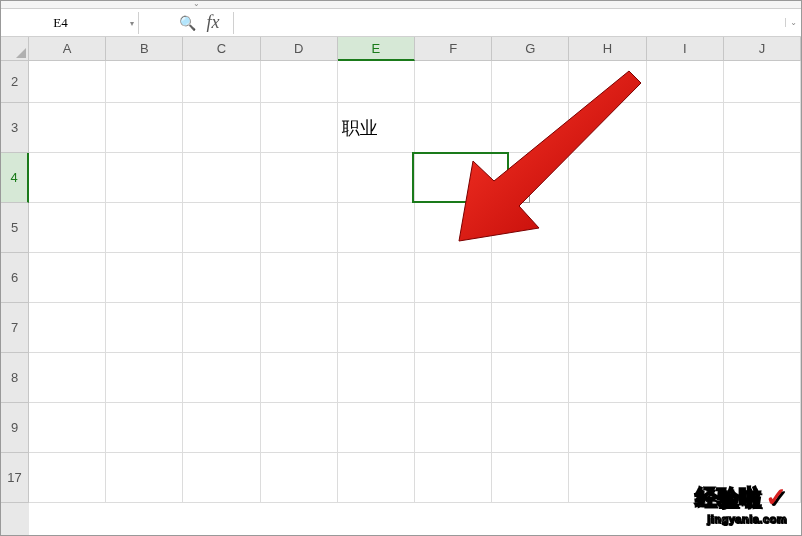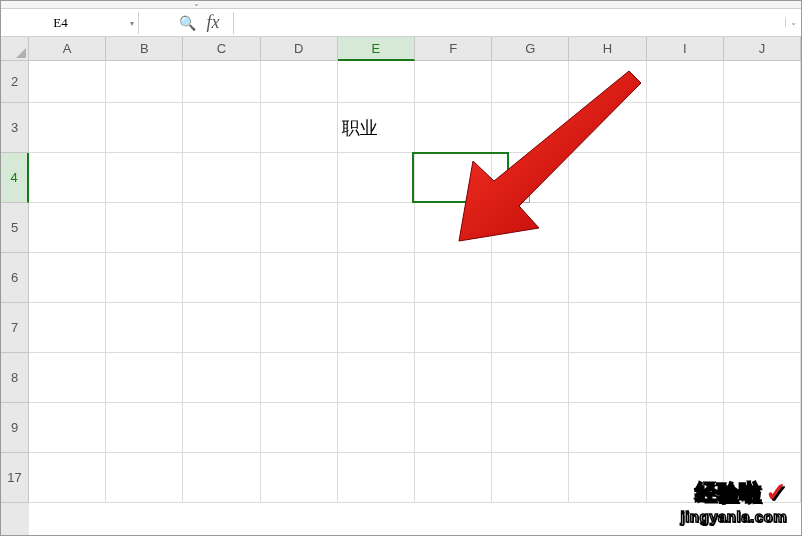--- a/index.html
+++ b/index.html
@@ -57,21 +57,21 @@
     .active-cell-overlay::after { content: ''; position: absolute; right: -3px; bottom: -3px; width: 6px; height: 6px; background: #1a7a1a; border: 1px solid #fff; }
     
     .dropdown-handle { position: absolute; width: 18px; height: 18px; border: 1px solid #999; background: #fff; display: flex; align-items: center; justify-content: center; z-index: 6; cursor: pointer; }
     .dropdown-handle svg { width: 8px; height: 6px; }
     
     .arrow-annotation { position: absolute; z-index: 10; pointer-events: none; }
     
     .watermark { position: absolute; right: 14px; bottom: 10px; z-index: 20; text-align: right; pointer-events: none; }
     .wm-top { font-family: Liberation Sans, sans-serif; font-size: 22px; font-weight: 900; color: #fff; -webkit-text-stroke: 2px #000; text-shadow: 2px 2px 0 #000; display: inline-flex; align-items: center; gap: 4px; }
     .wm-check { color: #d62020; font-size: 26px; -webkit-text-stroke: 0; text-shadow: 2px 2px 0 #000; font-weight: 900; }
-    .wm-bottom { font-family: Arial, sans-serif; font-size: 15px; font-weight: 900; color: #fff; -webkit-text-stroke: 1.5px #000; text-shadow: 1px 1px 0 #000; letter-spacing: 0.5px; }
+    .wm-bottom { font-family: Arial, sans-serif; font-size: 11px; font-weight: 900; color: #fff; -webkit-text-stroke: 1.5px #000; text-shadow: 1px 1px 0 #000; letter-spacing: 0.5px; }
   </style>
 </head>
 <body>
 
 <div class="toolbar-strip">
   <span class="toolbar-dropdown">⌄</span>
 </div>
 
 <div class="formula-row">
   <div class="name-box">

